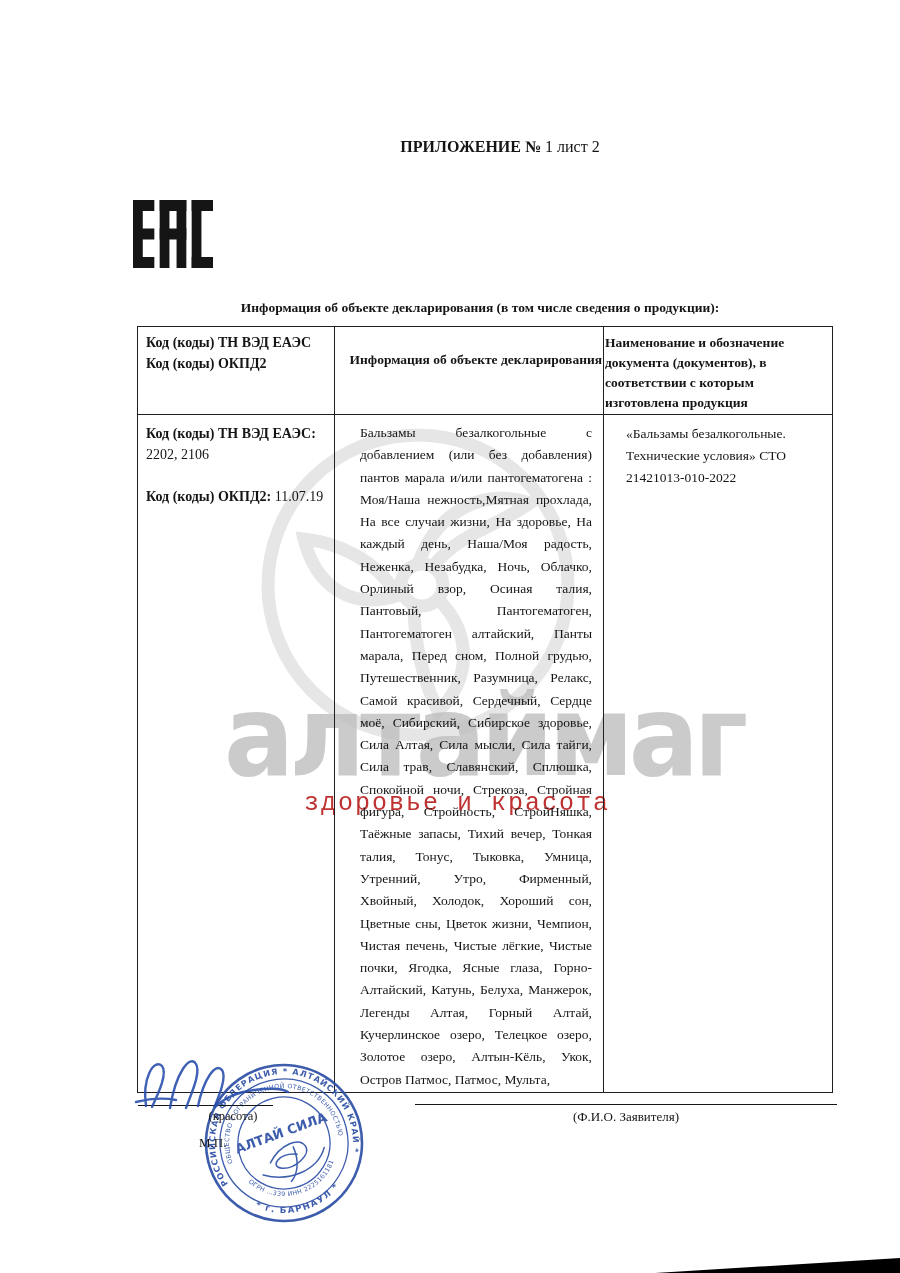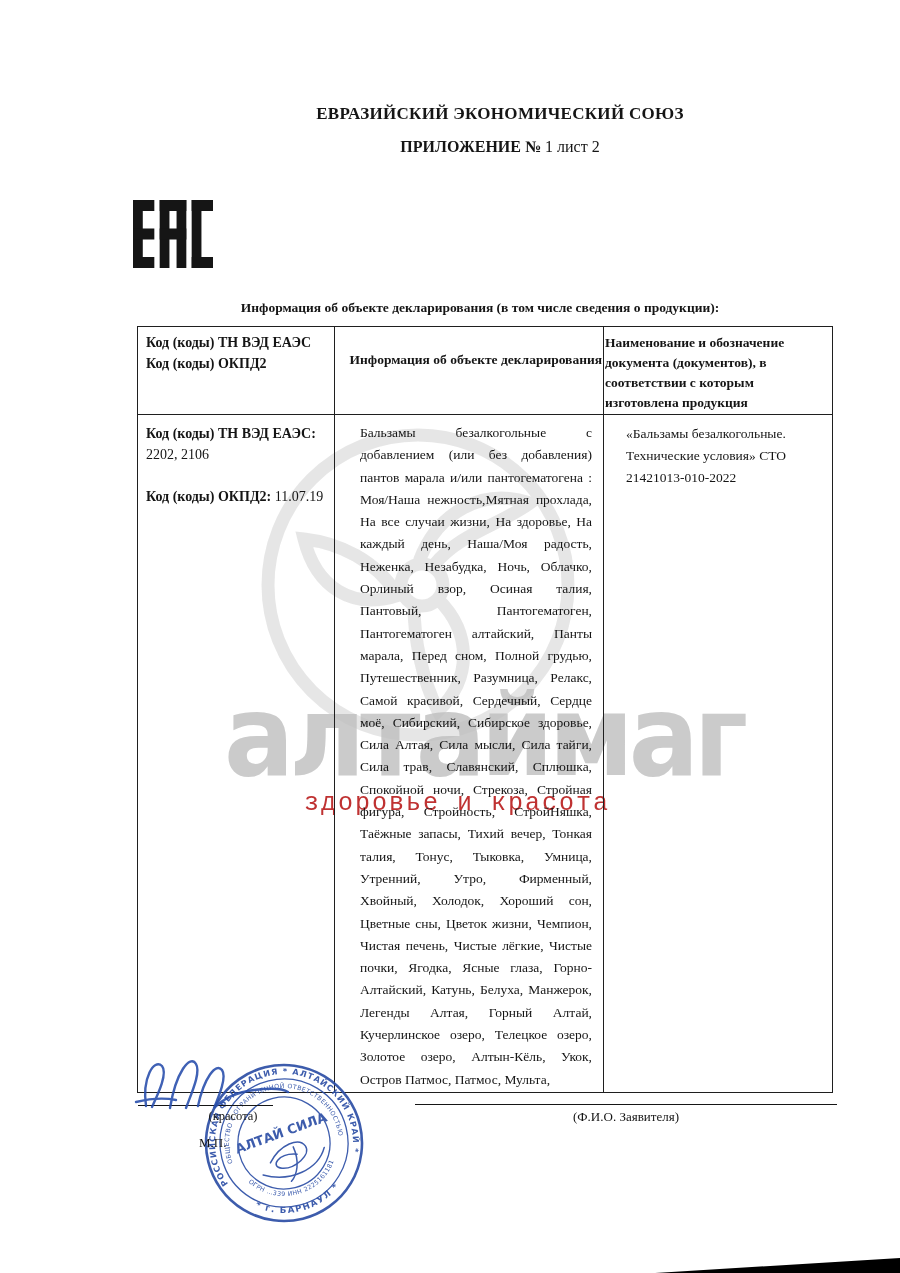--- a/index.html
+++ b/index.html
@@ -69,21 +69,20 @@
       <g transform="translate(170 166)">
         <path d="M0,-24 C18,-70 62,-96 110,-80 C80,-58 40,-50 14,-18"></path>
         <path d="M-21,12 C-68,28 -104,4 -116,-44 C-80,-40 -44,-22 -24,10"></path>
         <path d="M18,16 C52,50 52,96 18,128 C2,96 -6,56 -6,22"></path>
       </g>
     </g>
   </svg>
   <div class="wm wm-brand">алтаймаг</div>
   <div class="wm wm-tagline">здоровье и красота</div>
 
-  <div class="hdr hdr-union">ЕВРАЗИЙСКИЙ ЭКОНОМИЧЕСКИЙ СОЮЗ</div>
   <div class="hdr hdr-annex">
     <span class="b">ПРИЛОЖЕНИЕ №</span>
     <span>1 лист 2</span>
   </div>
 
   <svg class="eac" width="80" height="68" viewBox="0 0 90 68" preserveAspectRatio="none">
     <g fill="#151515">
       <rect x="0" y="0" width="11" height="68"></rect>
         <rect x="0" y="0" width="24" height="11"></rect>
       <rect x="0" y="28.5" width="24" height="11"></rect>

